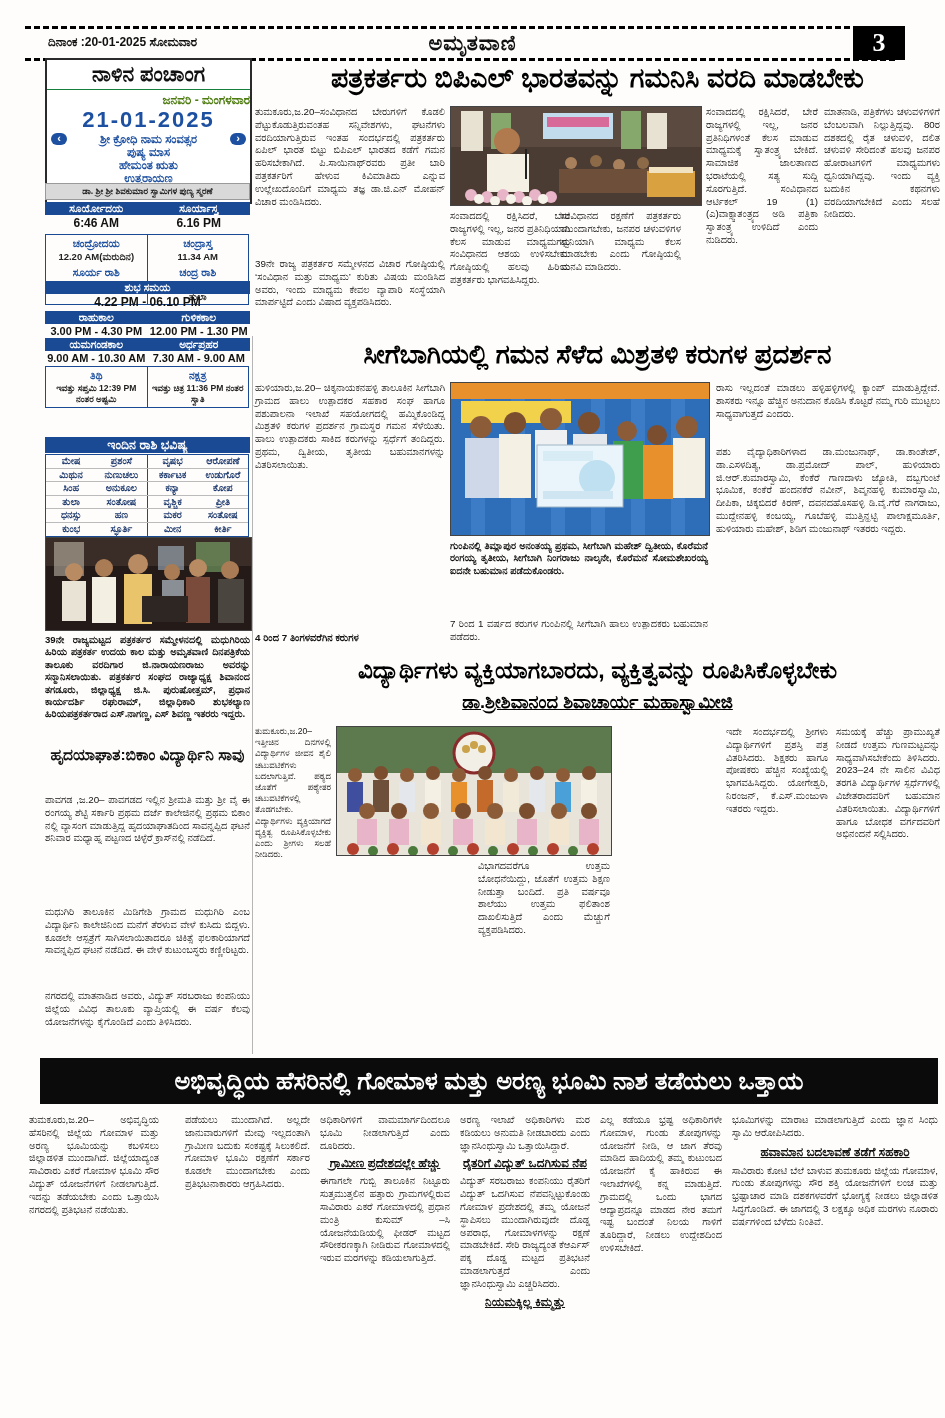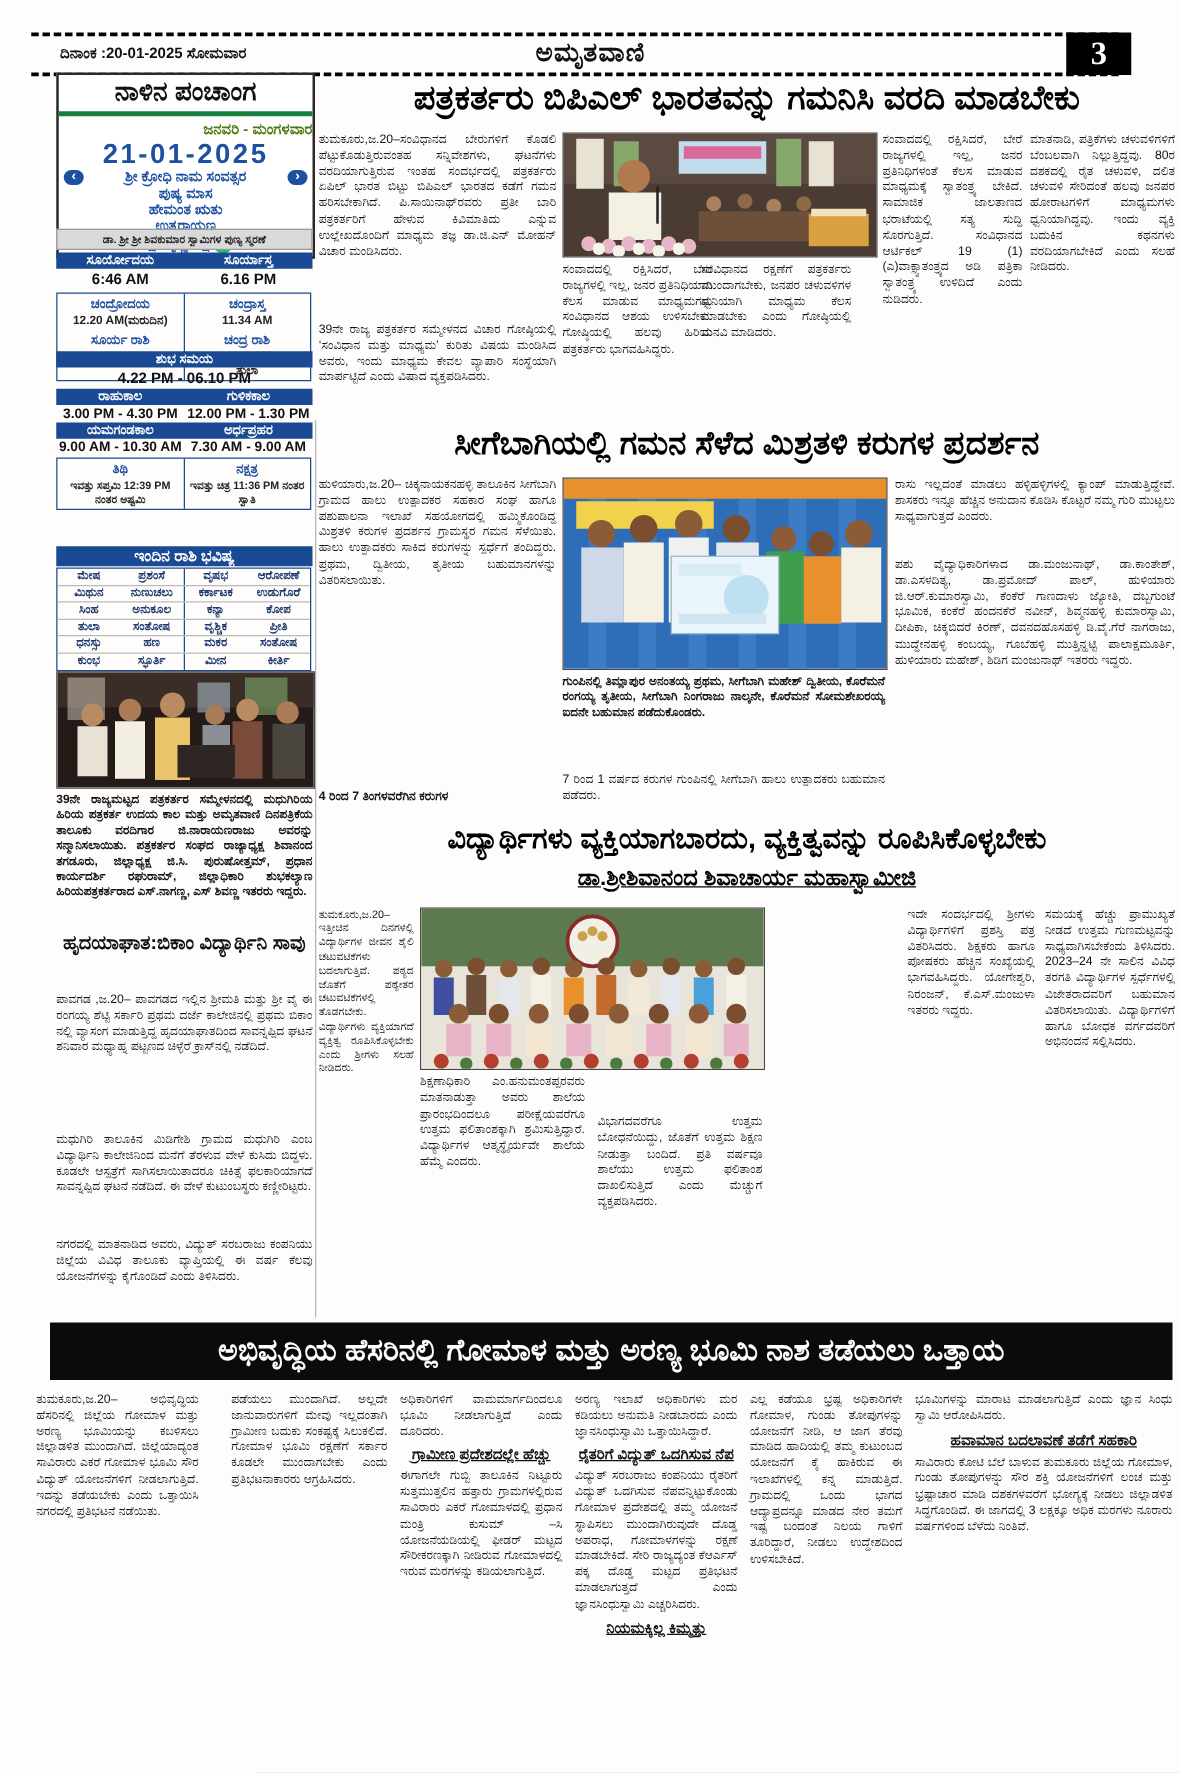--- a/index.html
+++ b/index.html
@@ -6,21 +6,21 @@
   .page{position:relative;width:945px;height:1418px;background:#fffdfb;margin:0 auto;
         font-family:"Liberation Sans",sans-serif;color:#111;overflow:hidden;}
   .abs{position:absolute;}
   .rule{position:absolute;border-top:3px dashed #000;height:0;}
   .hdr-date{font-size:12px;font-weight:bold;}
   .masthead{text-align:center;font-size:21px;font-weight:bold;letter-spacing:1px;}
   .pageno{background:#000;color:#fff;font-family:"Liberation Serif",serif;font-weight:bold;
           font-size:26px;text-align:center;line-height:34px;}
   
   .pbox{border:2px solid #2a2a2a;background:#fff;}
-  .p-title{font-size:21px;font-weight:bold;text-align:center;padding:2px 0 3px;border-bottom:4px solid #15803d;}
+  .p-title{font-size:21px;font-weight:bold;text-align:center;padding:2px 0 3px;border-bottom:1px solid #15803d;}
   .p-day{font-size:12px;font-weight:bold;color:#4d7c0f;text-align:right;margin-top:3px;}
   .p-date{font-size:22px;font-weight:bold;color:#1d50a0;text-align:center;letter-spacing:2px;}
   .p-line{font-size:11.5px;font-weight:bold;color:#1d50a0;text-align:center;line-height:13px;}
   .p-samv{position:relative;}
   .nav-arrow{display:inline-block;width:16px;height:12px;border-radius:7px;background:#1d50a0;color:#fff;
              font-size:11px;line-height:11px;text-align:center;font-weight:bold;position:absolute;top:0;}
   .gray-strip{background:#d9d9d9;border:1px solid #9a9a9a;font-size:8.6px;font-weight:bold;
               text-align:center;color:#222;line-height:14px;}
   .pz-bar{background:#1b4a94;color:#fff;font-size:10.5px;font-weight:bold;display:flex;}
   .pz-bar>span{flex:1;text-align:center;line-height:13px;}
@@ -372,22 +372,21 @@
     <g fill="#4c7a3c">
         <circle cx="36" cy="124" r="5"></circle>
         <circle cx="76" cy="124" r="5"></circle>
         <circle cx="116" cy="124" r="5"></circle>
         <circle cx="156" cy="124" r="5"></circle>
         <circle cx="196" cy="124" r="5"></circle>
         <circle cx="236" cy="124" r="5"></circle>
       </g>
   </svg>
 
-  <div class="abs body-txt" style="left:336px;top:860px;width:132px;height:194px;">ಶಿಕ್ಷಣಾಧಿಕಾರಿ ಎಂ.ಹನುಮಂತಪ್ಪರವರು ಮಾತನಾಡುತ್ತಾ ಅವರು ಶಾಲೆಯ ಪ್ರಾರಂಭದಿಂದಲೂ ಪರೀಕ್ಷೆಯವರೆಗೂ ಉತ್ತಮ ಫಲಿತಾಂಶಕ್ಕಾಗಿ ಶ್ರಮಿಸುತ್ತಿದ್ದಾರೆ. ವಿದ್ಯಾರ್ಥಿಗಳ ಆತ್ಮಸ್ಥೈರ್ಯವೇ ಶಾಲೆಯ ಹೆಮ್ಮೆ ಎಂದರು.</div>
-  <div class="abs body-txt" style="left:478px;top:892px;width:132px;height:194px;">ವಿಭಾಗದವರೆಗೂ ಉತ್ತಮ ಬೋಧನೆಯಿದ್ದು, ಜೊತೆಗೆ ಉತ್ತಮ ಶಿಕ್ಷಣ ನೀಡುತ್ತಾ ಬಂದಿದೆ. ಪ್ರತಿ ವರ್ಷವೂ ಶಾಲೆಯು ಉತ್ತಮ ಫಲಿತಾಂಶ ದಾಖಲಿಸುತ್ತಿದೆ ಎಂದು ಮೆಚ್ಚುಗೆ ವ್ಯಕ್ತಪಡಿಸಿದರು.</div>
+  <div class="abs body-txt" style="left:478px;top:860px;width:132px;height:194px;">ವಿಭಾಗದವರೆಗೂ ಉತ್ತಮ ಬೋಧನೆಯಿದ್ದು, ಜೊತೆಗೆ ಉತ್ತಮ ಶಿಕ್ಷಣ ನೀಡುತ್ತಾ ಬಂದಿದೆ. ಪ್ರತಿ ವರ್ಷವೂ ಶಾಲೆಯು ಉತ್ತಮ ಫಲಿತಾಂಶ ದಾಖಲಿಸುತ್ತಿದೆ ಎಂದು ಮೆಚ್ಚುಗೆ ವ್ಯಕ್ತಪಡಿಸಿದರು.</div>
   <div class="abs body-txt" style="left:726px;top:726px;width:102px;height:328px;">ಇದೇ ಸಂದರ್ಭದಲ್ಲಿ ಶ್ರೀಗಳು ವಿದ್ಯಾರ್ಥಿಗಳಿಗೆ ಪ್ರಶಸ್ತಿ ಪತ್ರ ವಿತರಿಸಿದರು. ಶಿಕ್ಷಕರು ಹಾಗೂ ಪೋಷಕರು ಹೆಚ್ಚಿನ ಸಂಖ್ಯೆಯಲ್ಲಿ ಭಾಗವಹಿಸಿದ್ದರು. ಯೋಗೇಶ್ವರಿ, ನಿರಂಜನ್, ಕೆ.ಎಸ್.ಮಂಜುಳಾ ಇತರರು ಇದ್ದರು.</div>
   <div class="abs body-txt" style="left:836px;top:726px;width:104px;height:328px;">ಸಮಯಕ್ಕೆ ಹೆಚ್ಚು ಪ್ರಾಮುಖ್ಯತೆ ನೀಡದೆ ಉತ್ತಮ ಗುಣಮಟ್ಟವನ್ನು ಸಾಧ್ಯವಾಗಿಸಬೇಕೆಂದು ತಿಳಿಸಿದರು. 2023–24 ನೇ ಸಾಲಿನ ವಿವಿಧ ತರಗತಿ ವಿದ್ಯಾರ್ಥಿಗಳ ಸ್ಪರ್ಧೆಗಳಲ್ಲಿ ವಿಜೇತರಾದವರಿಗೆ ಬಹುಮಾನ ವಿತರಿಸಲಾಯಿತು. ವಿದ್ಯಾರ್ಥಿಗಳಿಗೆ ಹಾಗೂ ಬೋಧಕ ವರ್ಗದವರಿಗೆ ಅಭಿನಂದನೆ ಸಲ್ಲಿಸಿದರು.</div>
 
   <div class="abs banner" style="left:40px;top:1058px;width:898px;height:46px;">ಅಭಿವೃದ್ಧಿಯ ಹೆಸರಿನಲ್ಲಿ ಗೋಮಾಳ ಮತ್ತು ಅರಣ್ಯ ಭೂಮಿ ನಾಶ ತಡೆಯಲು ಒತ್ತಾಯ</div>
 
   <div class="abs body-txt" style="left:29px;top:1114px;width:130px;height:298px;">ತುಮಕೂರು,ಜ.20– ಅಭಿವೃದ್ಧಿಯ ಹೆಸರಿನಲ್ಲಿ ಜಿಲ್ಲೆಯ ಗೋಮಾಳ ಮತ್ತು ಅರಣ್ಯ ಭೂಮಿಯನ್ನು ಕಬಳಿಸಲು ಜಿಲ್ಲಾಡಳಿತ ಮುಂದಾಗಿದೆ. ಜಿಲ್ಲೆಯಾದ್ಯಂತ ಸಾವಿರಾರು ಎಕರೆ ಗೋಮಾಳ ಭೂಮಿ ಸೌರ ವಿದ್ಯುತ್ ಯೋಜನೆಗಳಿಗೆ ನೀಡಲಾಗುತ್ತಿದೆ. ಇದನ್ನು ತಡೆಯಬೇಕು ಎಂದು ಒತ್ತಾಯಿಸಿ ನಗರದಲ್ಲಿ ಪ್ರತಿಭಟನೆ ನಡೆಯಿತು.</div>
   <div class="abs body-txt" style="left:185px;top:1114px;width:125px;height:298px;">ಪಡೆಯಲು ಮುಂದಾಗಿದೆ. ಅಲ್ಲದೇ ಜಾನುವಾರುಗಳಿಗೆ ಮೇವು ಇಲ್ಲದಂತಾಗಿ ಗ್ರಾಮೀಣ ಬದುಕು ಸಂಕಷ್ಟಕ್ಕೆ ಸಿಲುಕಲಿದೆ. ಗೋಮಾಳ ಭೂಮಿ ರಕ್ಷಣೆಗೆ ಸರ್ಕಾರ ಕೂಡಲೇ ಮುಂದಾಗಬೇಕು ಎಂದು ಪ್ರತಿಭಟನಾಕಾರರು ಆಗ್ರಹಿಸಿದರು.</div>
 
   <div class="abs" style="left:320px;top:1114px;width:130px;height:298px;">
     <div class="body-txt">ಅಧಿಕಾರಿಗಳಿಗೆ ವಾಮಮಾರ್ಗದಿಂದಲೂ ಭೂಮಿ ನೀಡಲಾಗುತ್ತಿದೆ ಎಂದು ದೂರಿದರು.</div>

